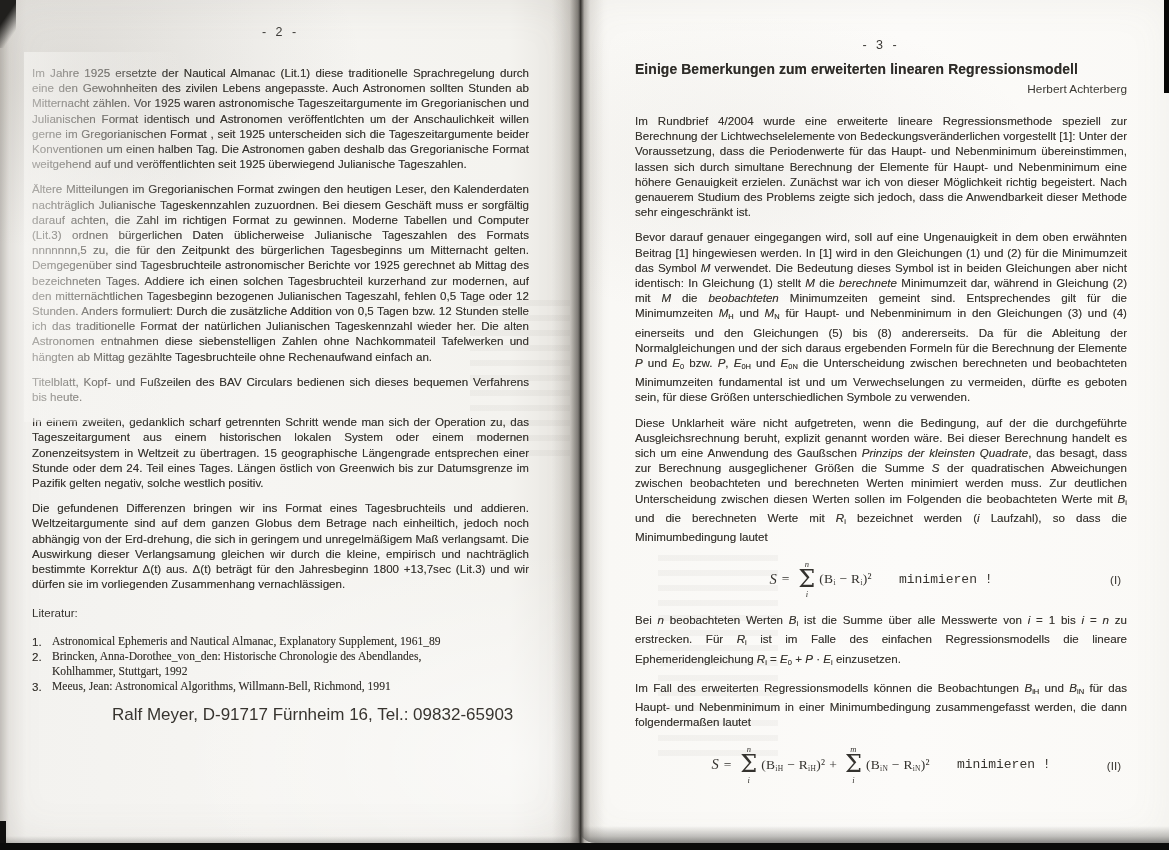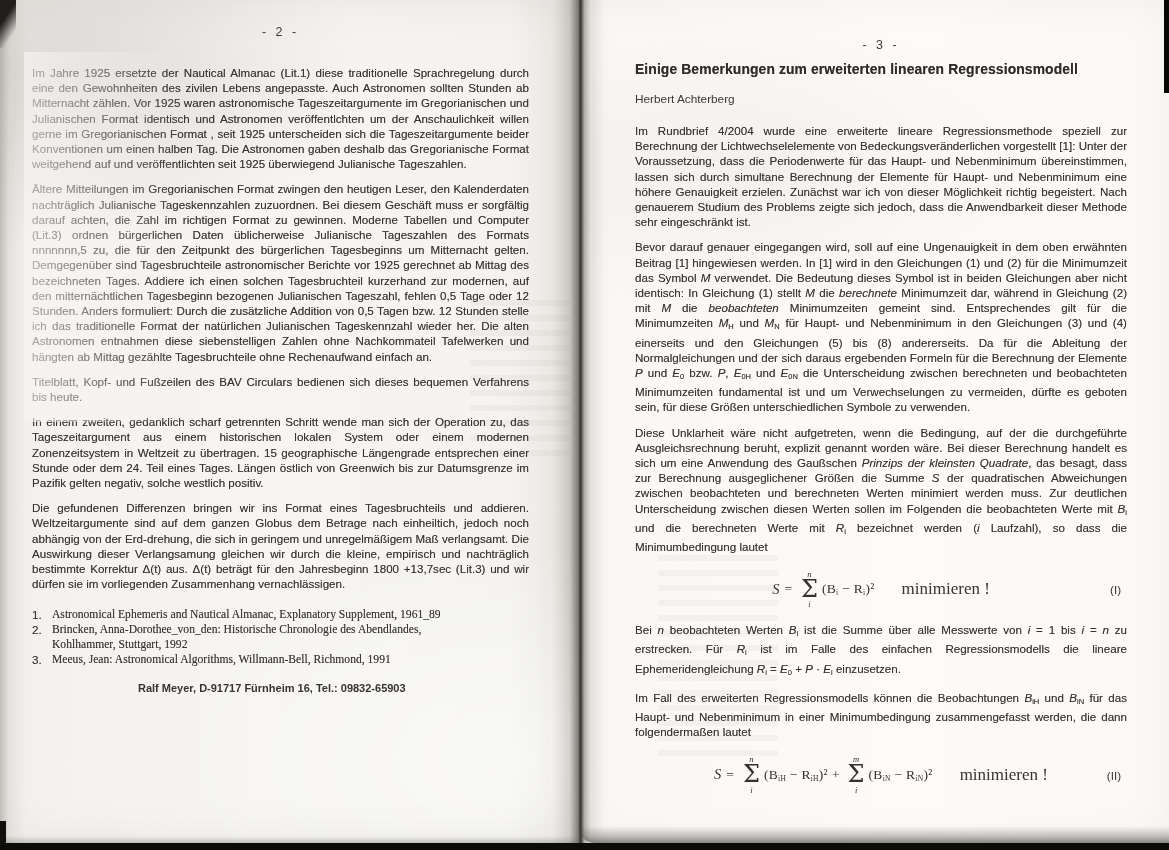--- a/index.html
+++ b/index.html
@@ -69,43 +69,43 @@
   .content-left .pageno{margin-top:9px;}
   .body-par{
     margin:0 0 10px 0;font-size:11.6px;line-height:15.2px;text-align:justify;
     color:#37342f;text-shadow:0 0 0.5px rgba(70,65,58,0.55);
   }
   .content-left .body-par:first-of-type{margin-top:26px;}
   .article-title{
     margin:9px 0 0 0;text-align:left;font-size:13.9px;font-weight:bold;color:#2e2c28;
     letter-spacing:0.1px;text-shadow:0 0 0.5px rgba(50,46,40,0.6);
   }
-  .author{margin-top:15px;text-align:left;font-size:11.8px;color:#3a3832;}
+  .author{margin-top:5px;text-align:right;font-size:11.8px;color:#3a3832;}
   .content-right .body-par:first-of-type{margin-top:17px;}
   .lit-heading{margin:14px 0 0 0;font-size:11.6px;color:#37342f;}
   .ref-list{margin-top:15px;}
   .ref{display:flex;font-size:11.6px;line-height:15.2px;color:#37342f;text-shadow:0 0 0.5px rgba(70,65,58,0.5);}
   .ref-marker{width:20px;flex:0 0 20px;}
   .ref-text{white-space:pre-line;font-family:Liberation Serif, serif;}
-  .contact{margin:13px 0 0 106px;font-size:11px;line-height:16.5px;color:#37342f;font-weight:bold;}
+  .contact{margin:13px 0 0 80px;font-size:17px;line-height:16.5px;color:#37342f;}
   
   .formula-row{
     position:relative;display:flex;align-items:center;justify-content:center;
     margin:13px 0 11px 0;height:44px;
     font-family:"Liberation Serif", serif;color:#34322e;
   }
   .f-var{font-style:italic;font-size:14.5px;}
   .f-eq{font-size:13.5px;margin:0 5px;}
   .f-plus{font-size:13.5px;margin:0 4px;}
   .sigma{display:flex;flex-direction:column;align-items:center;line-height:1;margin:0 4px;}
   .sigma .limit{font-size:8.5px;font-style:italic;line-height:1;}
   .sigma .sym{font-size:24px;line-height:0.92;font-family:"DejaVu Serif", serif;}
   .f-expr{font-size:13.5px;letter-spacing:0.3px;}
   .f-expr sub{font-size:7.5px;}
-  .f-note{font-family:Liberation Serif, serif;font-size:17px;margin-left:27px;color:#37342f;}
+  .f-note{font-family:Liberation Mono, monospace;font-size:13px;margin-left:27px;color:#37342f;}
   .f-tag{
     position:absolute;right:6px;top:50%;transform:translateY(-50%);
     font-family:"Liberation Sans", sans-serif;font-size:11.6px;color:#37342f;
   }
   i{font-style:italic;}
   sub{font-size:7.5px;vertical-align:-2px;}
 </style>
 </head>
 <body>
 
@@ -113,20 +113,21 @@
 
   <div class="page page-left">
     <div class="bleed bleed-b"></div>
     <div class="content content-left">
       <div class="pageno">- 2 -</div>
       <p class="body-par">Im Jahre 1925 ersetzte der Nautical Almanac (Lit.1) diese traditionelle Sprachregelung durch eine den Gewohnheiten des zivilen Lebens angepasste. Auch Astronomen sollten Stunden ab Mitternacht zählen. Vor 1925 waren astronomische Tageszeitargumente im Gregorianischen und Julianischen Format identisch und Astronomen veröffentlchten um der Anschaulichkeit willen gerne im Gregorianischen Format , seit 1925  unterscheiden sich die Tageszeitargumente beider Konventionen um einen halben Tag. Die Astronomen gaben deshalb das Gregorianische Format weitgehend auf und veröffentlichten seit 1925 überwiegend Julianische Tageszahlen.</p>
       <p class="body-par">Ältere Mitteilungen im Gregorianischen Format zwingen den heutigen Leser, den Kalenderdaten nachträglich Julianische Tageskennzahlen zuzuordnen. Bei diesem Geschäft muss er sorgfältig darauf achten, die Zahl im richtigen Format zu gewinnen. Moderne Tabellen und Computer (Lit.3) ordnen bürgerlichen Daten üblicherweise Julianische Tageszahlen des Formats nnnnnnn,5 zu, die für den Zeitpunkt des bürgerlichen Tagesbeginns um Mitternacht gelten. Demgegenüber sind Tagesbruchteile astronomischer Berichte vor 1925 gerechnet ab Mittag des bezeichneten Tages. Addiere ich einen solchen Tagesbruchteil kurzerhand zur modernen, auf den mitternächtlichen Tagesbeginn bezogenen Julianischen Tageszahl, fehlen 0,5 Tage oder 12 Stunden. Anders formuliert: Durch die zusätzliche Addition von 0,5 Tagen bzw. 12 Stunden stelle ich das traditionelle Format der natürlichen Julianischen Tageskennzahl wieder her. Die alten Astronomen entnahmen diese siebenstelligen Zahlen ohne Nachkommateil Tafelwerken und hängten ab Mittag gezählte Tagesbruchteile ohne Rechenaufwand einfach an.</p>
       <p class="body-par">Titelblatt, Kopf- und Fußzeilen des BAV Circulars bedienen sich dieses bequemen Verfahrens bis heute.</p>
       <p class="body-par">In einem zweiten, gedanklich scharf getrennten Schritt wende man sich der Operation zu, das Tageszeitargument aus einem historischen lokalen System oder einem modernen Zonenzeitsystem in Weltzeit zu übertragen. 15 geographische Längengrade entsprechen einer Stunde oder dem 24. Teil eines Tages. Längen östlich von Greenwich bis zur Datumsgrenze im Pazifik gelten negativ, solche westlich positiv.</p>
       <p class="body-par">Die gefundenen Differenzen bringen wir ins Format eines Tagesbruchteils und addieren. Weltzeitargumente sind auf dem ganzen Globus dem Betrage nach einheiltich, jedoch noch abhängig von der Erd-drehung, die sich in geringem und unregelmäßigem Maß verlangsamt. Die Auswirkung dieser Verlangsamung gleichen wir durch die kleine, empirisch und nachträglich bestimmte Korrektur Δ(t) aus. Δ(t) beträgt für den Jahresbeginn 1800  +13,7sec  (Lit.3)  und  wir  dürfen  sie   im  vorliegenden  Zusammenhang vernachlässigen.</p>
+      <p class="lit-heading">Literatur:</p>
       <div class="ref-list">
         <div class="ref">
           <span class="ref-marker">1.</span>
           <span class="ref-text">Astronomical Ephemeris and Nautical Almanac, Explanatory Supplement, 1961_89</span>
         </div>
         <div class="ref">
           <span class="ref-marker">2.</span>
           <span class="ref-text">Brincken, Anna-Dorothee_von_den: Historische Chronologie des Abendlandes,
 Kohlhammer, Stuttgart, 1992</span>
         </div>

